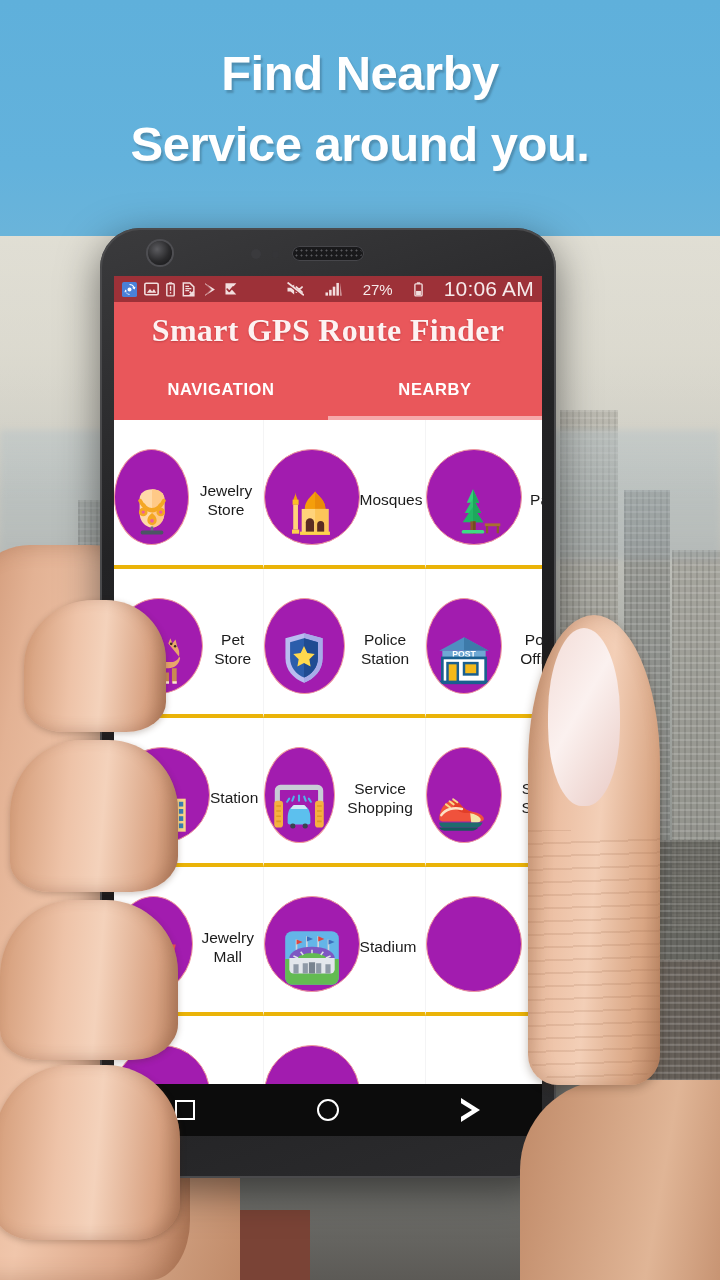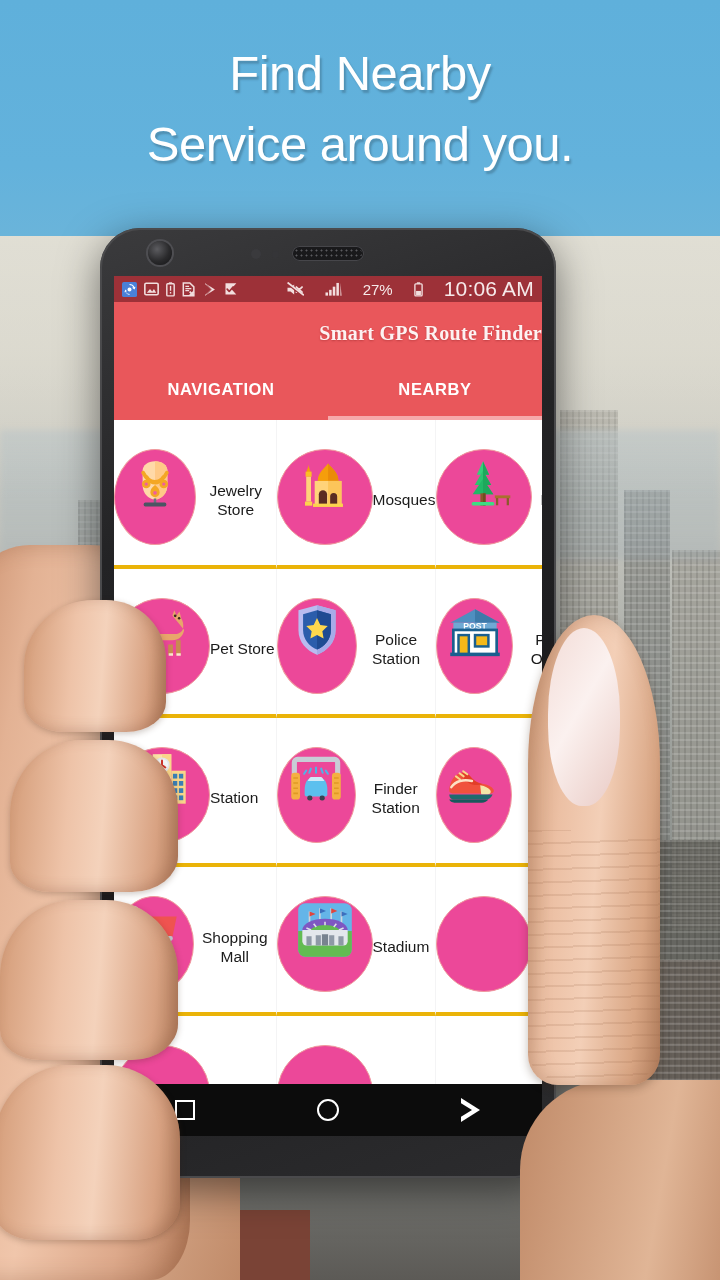--- a/index.html
+++ b/index.html
@@ -55,21 +55,21 @@
     position:absolute; left:0; top:200px; width:720px; height:300px;
     background: linear-gradient(180deg, rgba(226,224,214,.95), rgba(226,224,214,0));
     pointer-events:none;
   }
 
   
   .headline {
     position: absolute; left: 0; top: 38px; width: 720px;
     text-align: center;
     color: #ffffff;
-    font-weight: normal;
+    font-weight: bold;
     font-size: 49px;
     line-height: 71px;
     letter-spacing: -0.5px;
     text-shadow: 2px 3px 2px rgba(40,70,90,.32);
     z-index: 40;
   }
   .headline .l2 { display:block; }
 
   
   .hand-left {
@@ -185,26 +185,26 @@
   .sb-pct { font-size: 15px; font-weight: 500; color:#f6eaea; }
   .sicon { display:block; }
 
   
   .appbar {
     background: #e9575b;
     height: 118px;
     position: relative;
   }
   .app-title {
-    text-align: right;
+    text-align: center;
     color: #fdf2f2;
     font-family: "Liberation Serif", serif;
     font-weight: bold;
-    font-size: 20px;
-    padding-top: 20px;
+    font-size: 32px;
+    padding-top: 10px;
     letter-spacing: .3px;
     text-shadow: 0 1px 2px rgba(120,20,24,.35);
   }
   .tabs {
     position:absolute; left:0; bottom:0; width:100%; height:46px;
     display:flex;
   }
   .tab {
     flex:1; display:flex; align-items:flex-start; justify-content:center;
     color:#ffffff; font-size: 16.5px; font-weight: bold; letter-spacing: .6px;
@@ -231,23 +231,23 @@
     display: flex; flex-direction: row;
     align-items: center; justify-content: flex-start;
     padding-top: 9px;
     border-right: 1px solid #f4f4f5;
     border-bottom: 4px solid #eab308;
     background: #fff;
   }
   .cell:nth-child(3n) { border-right: none; gap: 8px; }
   .circle {
     width: 96px; height: 96px; border-radius: 50%;
-    background: #ec4899;
+    background: #a21caf;
     border: 1.6px solid #ef9a9c;
-    display: flex; align-items: flex-start; justify-content: center;
+    display: flex; align-items: flex-end; justify-content: center;
     overflow: hidden;
   }
   .cell-label {
     margin-top: 5px;
     font-size: 15.5px;
     color: #1b1b1b;
     text-align: center;
     line-height: 19px;
     max-width: 120px;
   }
@@ -569,21 +569,21 @@
                     <path d="M37 20l1.5 4"></path>
                   <path d="M22.5 22l-2 3"></path>
                     <path d="M41.5 22l2 3"></path>
                 </g>
                 <path d="M21 40c0-5 2-9 4-10h14c2 1 4 5 4 10v5a2 2 0 0 1-2 2H23a2 2 0 0 1-2-2z" fill="#5cc0ee"></path>
                 <path d="M24 32c1-2.4 2-3.6 3-4h10c1 .4 2 1.6 3 4z" fill="#cfeaf8"></path>
                 <rect x="23.5" y="46" width="5" height="5" rx="2.2" fill="#3a4250"></rect>
                 <rect x="35.5" y="46" width="5" height="5" rx="2.2" fill="#3a4250"></rect>
               </svg>
             </div>
-            <div class="cell-label">Finder Station</div>
+            <div class="cell-label">Service Shopping</div>
           </div>
 
           <div class="cell">
             <div class="circle">
               <svg width="66" height="66" viewBox="0 0 64 64">
                 <path d="M8 42c0-7 3-14 9-17 5-2.6 9-1 11 2 2.5 3.8 7 7 13 8 5 1 8 2.5 9.6 4.8 1.4 2 .4 4.2-2.6 4.2H11c-1.8 0-3-1.4-3-2z" fill="#f0523c"></path>
                 <path d="M19 25c4.5-1.4 7.6 0 9.5 2.6 2.5 3.4 6.5 6.4 12 7.6-8 2-16 .4-21.5-10.2z" fill="#e23e28"></path>
                 <path d="M38 36c5 1 8 2.5 9.6 4.8 1.4 2 .4 4.2-2.6 4.2h-6z" fill="#f4e7a8"></path>
                 <path d="M8 45h42c-1 3-3.5 5-7 5H13c-3 0-5-2-5-5z" fill="#1f6b6e"></path>
                 <path d="M8 50h38c-1.6 2-3.6 3-6.4 3H13c-2.6 0-4.2-1.2-5-3z" fill="#17595c"></path>
@@ -605,21 +605,21 @@
                 <path d="M6 11h6.5c1.4 0 2.4 1 2.6 2.2L20 40h28" stroke="#c2c8d0" stroke-width="4.6" fill="none" stroke-linecap="round" stroke-linejoin="round"></path>
                 <rect x="17" y="38" width="32" height="6" rx="2.6" fill="#c2c8d0"></rect>
                 <rect x="19.5" y="44" width="3.6" height="5" fill="#c2c8d0"></rect>
                 <rect x="41" y="44" width="3.6" height="5" fill="#c2c8d0"></rect>
                 <circle cx="21.5" cy="51" r="4.6" fill="#37404d"></circle>
                 <circle cx="21.5" cy="51" r="2" fill="#dfe3e8"></circle>
                 <circle cx="43" cy="51" r="4.6" fill="#37404d"></circle>
                 <circle cx="43" cy="51" r="2" fill="#dfe3e8"></circle>
               </svg>
             </div>
-            <div class="cell-label">Shopping Mall</div>
+            <div class="cell-label">Jewelry Mall</div>
           </div>
 
           <div class="cell">
             <div class="circle">
               <svg width="66" height="66" viewBox="0 0 64 64">
                 <rect x="6" y="6" width="52" height="52" rx="7" fill="#64b5e8"></rect>
                 <path d="M6 33h52v18a7 7 0 0 1-7 7H13a7 7 0 0 1-7-7z" fill="#63bb52"></path>
                 <g stroke="#cfd6de" stroke-width="1.6">
                   <path d="M17 14v11"></path>
                     <path d="M27 11v13"></path>

